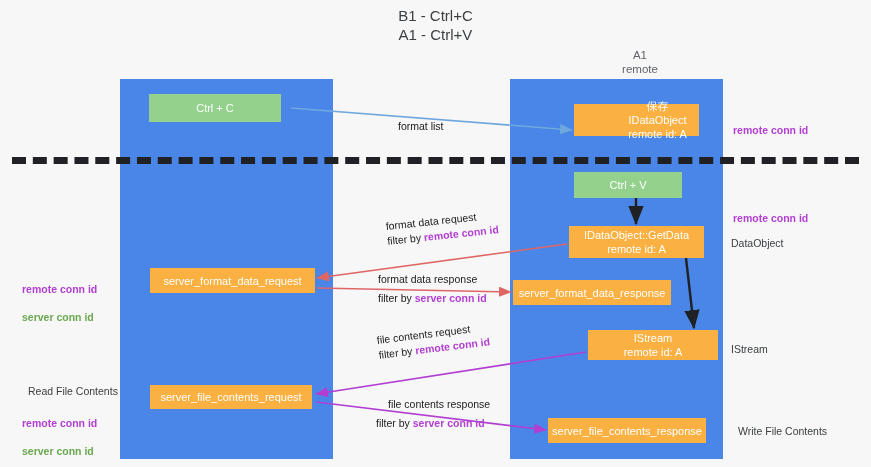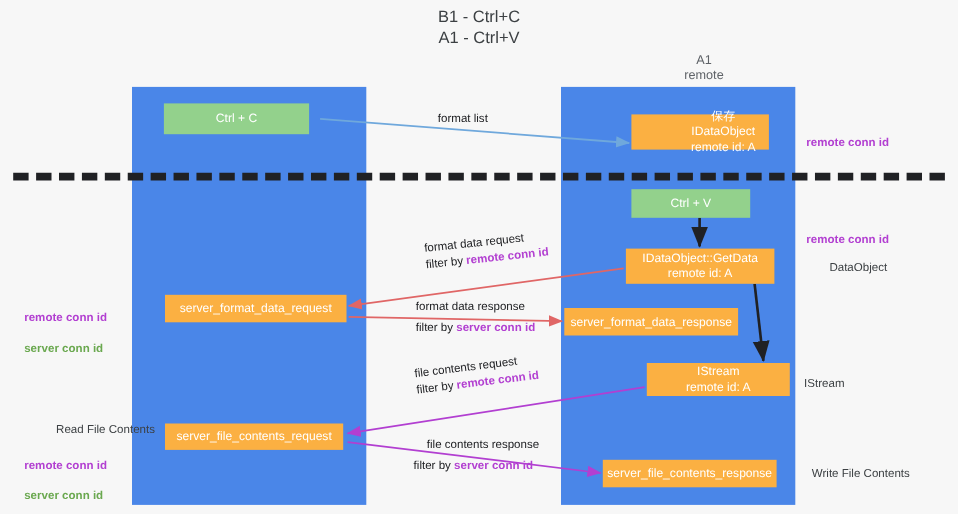--- a/index.html
+++ b/index.html
@@ -91,44 +91,44 @@
   
   .mid-label {
     font-size: 10.5px;
     line-height: 15px;
     color: #202124;
     white-space: nowrap;
   }
   .mid-label .hi-remote { color: #b23fd1; font-weight: bold; }
   .mid-label .hi-server { color: #b23fd1; font-weight: bold; }
 
-  #lbl-format-list { left: 398px; top: 101px; }
+  #lbl-format-list { left: 398px; top: 119px; }
   #lbl-fdreq { left: 385px; top: 219px; transform: rotate(-6deg); transform-origin: left top; }
   #lbl-fdres { left: 378px; top: 272px; }
   #lbl-fcreq { left: 376px; top: 333px; transform: rotate(-7deg); transform-origin: left top; }
   #lbl-fcres { left: 388px; top: 397px; }
 
   
   .side-label {
     font-size: 10.5px;
     line-height: 14px;
     white-space: pre-line;
   }
   .purple { color: #b23fd1; font-weight: bold; }
   .green-txt { color: #6aa84f; font-weight: bold; }
   .plain { color: #3c4043; font-weight: normal; }
 
   #side-r1 { left: 733px; top: 123px; }
   #side-r2 { left: 733px; top: 211px; }
-  #side-r3 { left: 754px; top: 236px; }
+  #side-r3 { left: 731px; top: 236px; }
   #side-r4 { left: 731px; top: 342px; }
   #side-r5 { left: 738px; top: 424px; }
 
   #side-l1 { left: 22px;  top: 268px; }
-  #side-l2 { left: 28px;  top: 384px; margin-left: 23px; }
+  #side-l2 { left: 28px;  top: 384px; }
   #side-l3 { left: 22px;  top: 402px; }
 
   
   #divider {
     left: 12px;
     top: 157px;
     width: 847px;
     height: 0;
     border-top: 7px dashed #202124;
   }

